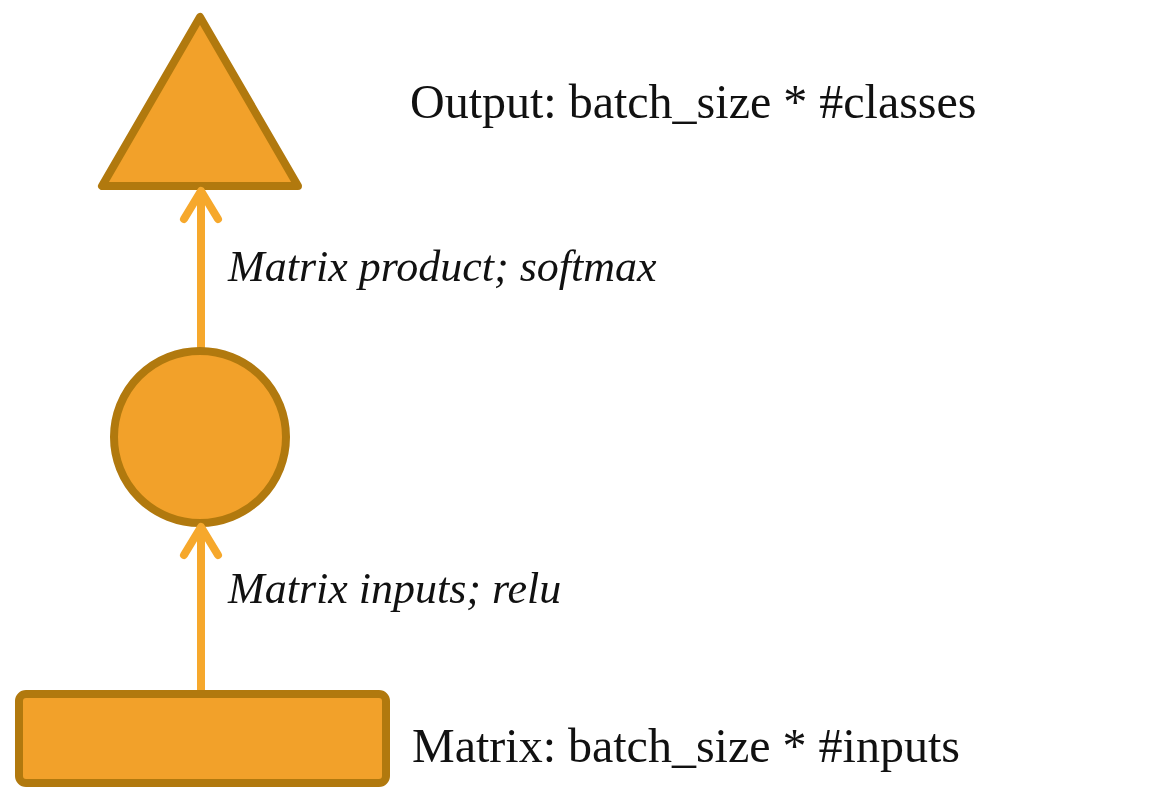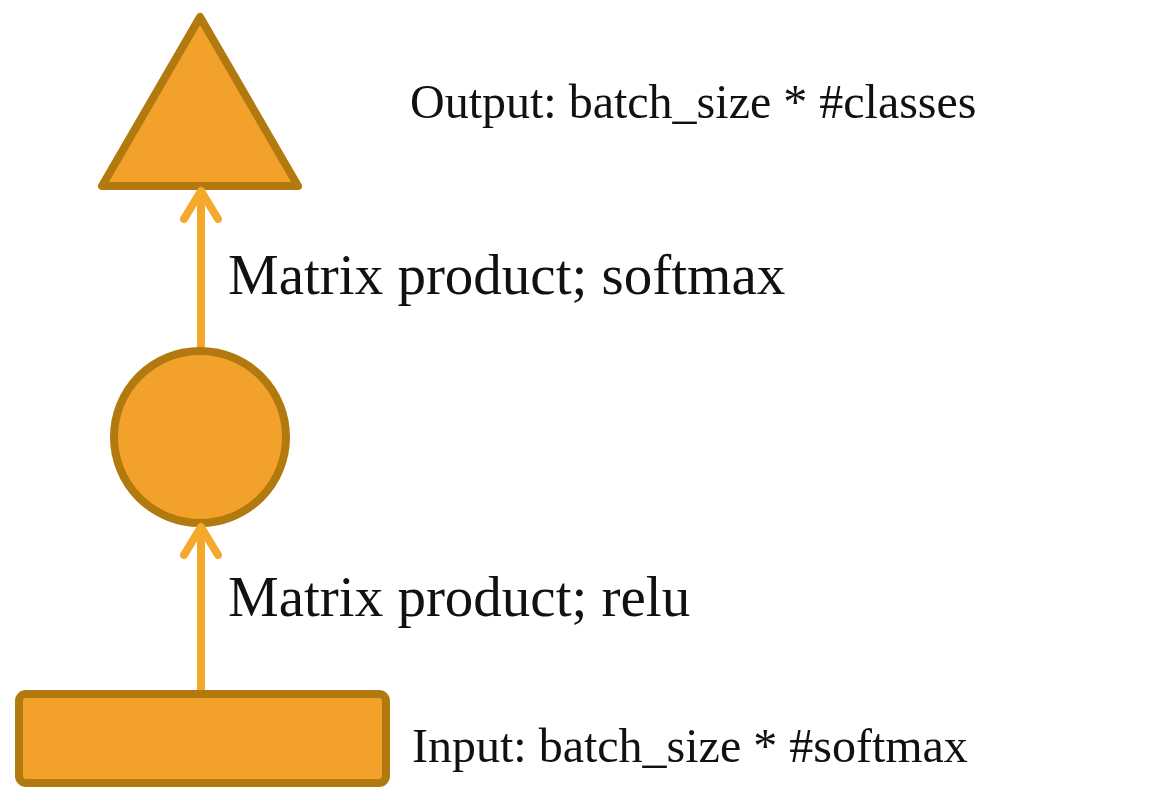--- a/index.html
+++ b/index.html
@@ -40,21 +40,22 @@
   .node-label {
     position: absolute;
     color: var(--text-color, #111111);
     font-size: 48px;
     line-height: 1.15;
     white-space: nowrap;
   }
   .edge-label {
     position: absolute;
     color: var(--text-color, #111111);
-    font-size: 57px;
+    font-size: 44px;
+    font-style: italic;
     line-height: 1.15;
     white-space: nowrap;
   }
   .pos-output-label { left: 410px; top: 74px; }
   .pos-softmax-label { left: 228px; top: 242px; }
   .pos-hidden-label { left: 408px; top: 410px; }
   .pos-relu-label { left: 228px; top: 564px; }
   .pos-input-label { left: 412px; top: 718px; }
 </style>
 </head>
@@ -79,17 +80,17 @@
     </g>
 
     <rect class="shape" x="19" y="694" width="367" height="89" rx="7"></rect>
   </svg>
 
   <div class="node-label pos-output-label">Output: batch_size * #classes</div>
 
   <div class="edge-label pos-softmax-label">Matrix product; softmax</div>
 
 
-  <div class="edge-label pos-relu-label">Matrix product; relu</div>
+  <div class="edge-label pos-relu-label">Matrix inputs; relu</div>
 
-  <div class="node-label pos-input-label">Input: batch_size * #softmax</div>
+  <div class="node-label pos-input-label">Matrix: batch_size * #inputs</div>
 
 </div>
 
 </body></html>

